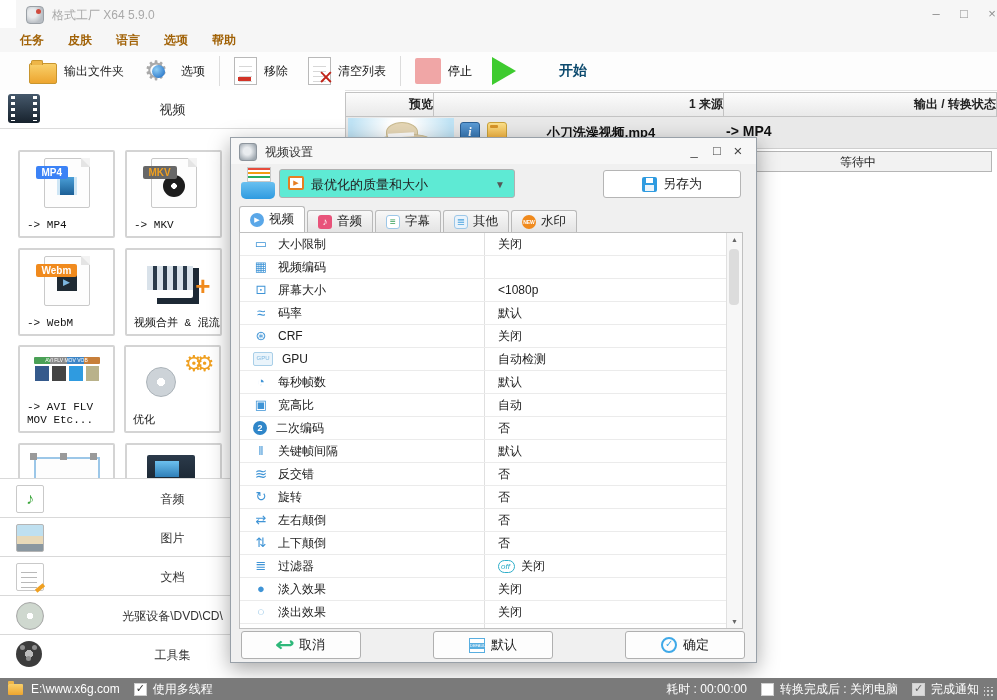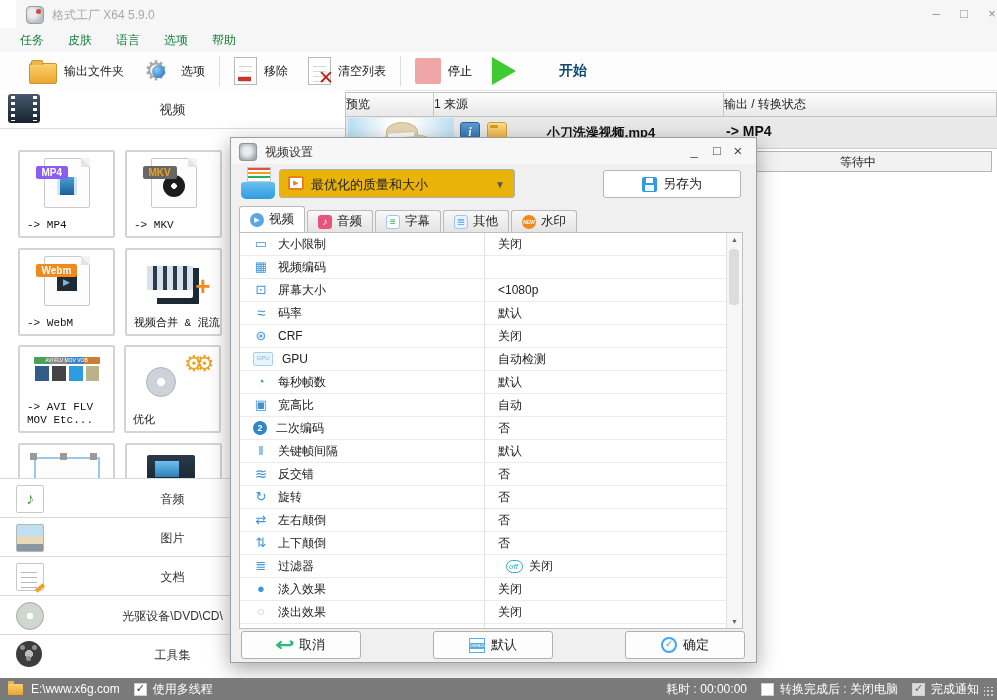--- a/index.html
+++ b/index.html
@@ -9,21 +9,21 @@
   
   #titlebar{position:absolute;left:0;top:0;width:997px;height:28px;background:#f6f6f6;margin-left:16px;}
   .app-icon{position:absolute;left:10px;top:6px;width:16px;height:16px;border-radius:4px;
             background:radial-gradient(circle at 35% 40%,#e8eaec 0 30%,#b9bec4 70%);border:1px solid #9aa0a6;}
   .app-icon::after{content:"";position:absolute;right:2px;top:2px;width:5px;height:5px;border-radius:50%;background:#d04b3e;}
   #titlebar .title{position:absolute;left:36px;top:7px;color:#a9a9a9;font-size:12px;}
   .winctl{position:absolute;top:5px;width:22px;height:18px;text-align:center;line-height:18px;color:#8f8f8f;font-size:13px;cursor:default;}
   #win-min{right:66px}#win-max{right:38px}#win-close{right:10px}
   
   #menubar{position:absolute;left:0;top:28px;width:997px;height:24px;background:#f6f6f6;display:flex;align-items:center;padding-left:8px;box-sizing:border-box;}
-  .menu-item{padding:3px 12px;color:#15803d;}
+  .menu-item{padding:3px 12px;color:#a16207;font-weight:bold;}
   
   #toolbar{position:absolute;left:0;top:52px;width:997px;height:38px;background:#fdfdfd;border-bottom:1px solid #e2e2e2;display:flex;align-items:center;padding-left:19px;}
   .tbtn{display:flex;align-items:center;gap:7px;padding:0 10px;height:34px;}
   .tsep{width:1px;height:30px;background:#dcdcdc;margin:0 4px;}
   .folder-icon{position:relative;width:26px;height:19px;background:linear-gradient(#f9d06a,#eda52f);border:1px solid #c8952e;border-radius:2px;margin-top:4px;}
   .folder-icon::before{content:"";position:absolute;left:1px;top:-4px;width:10px;height:4px;background:#eeb648;border:1px solid #c8952e;border-bottom:none;border-radius:2px 2px 0 0;}
   .options-icon{position:relative;width:30px;height:30px;}
   .options-icon::before{content:"⚙";position:absolute;left:0;top:0;font-size:27px;line-height:30px;color:#a9a9a9;}
   .options-icon::after{content:"";position:absolute;left:8px;top:9px;width:13px;height:13px;border-radius:50%;background:radial-gradient(circle at 35% 35%,#8ecdf5,#1565c0);}
   .doc-icon{position:relative;width:21px;height:26px;background:#fff;border:1px solid #b9b9b9;
@@ -45,21 +45,21 @@
   .tile{position:absolute;width:97px;height:88px;background:#fff;border:2px solid #d4d4d4;border-radius:2px;box-sizing:border-box;}
   .tile-label{position:absolute;left:7px;bottom:4px;font-family:"Liberation Mono","DejaVu Sans Mono",monospace;font-size:11px;color:#111;white-space:pre-line;line-height:13px;}
   .tile-icon{position:absolute;left:50%;top:6px;transform:translateX(-50%);}
   .mp4-file-icon,.mkv-file-icon,.webm-file-icon{width:44px;height:48px;background:#fdfdfd;border:1px solid #c9c9c9;border-radius:2px;}
   .mp4-file-icon::before,.mkv-file-icon::before,.webm-file-icon::before{content:"";position:absolute;right:-1px;top:-1px;width:0;height:0;border-left:9px solid #e4e4e4;border-top:9px solid #f3f3f3;}
   .mp4-file-icon::after{content:"";position:absolute;left:12px;top:18px;width:20px;height:18px;background:linear-gradient(#4a9fd8,#1c5f96);
       box-shadow:inset 3px 0 0 #cfe6f5, inset -3px 0 0 #cfe6f5;}
   .mkv-file-icon::after{content:"";position:absolute;left:11px;top:16px;width:22px;height:22px;border-radius:50%;
       background:radial-gradient(circle,#fff 0 18%,#1c1c1c 19% 100%);}
   .webm-file-icon::after{content:"▶";position:absolute;left:12px;top:16px;width:20px;height:18px;background:#1f2a33;color:#7db7e0;font-size:9px;line-height:18px;text-align:center;}
-  .file-badge{position:absolute;top:7px;left:-9px;padding:1px 6px;font-size:10px;font-weight:bold;color:#fff;background:#8b5cf6;border-radius:2px;z-index:2;}
+  .file-badge{position:absolute;top:7px;left:-9px;padding:1px 6px;font-size:10px;font-weight:bold;color:#fff;background:#3b82f6;border-radius:2px;z-index:2;}
   .mkv-file-icon .file-badge{background:#676767;color:#f0a020;}
   .webm-file-icon .file-badge{background:#f08a1d;}
   .video-merge-icon{width:58px;height:48px;}
   .video-merge-icon::before{content:"";position:absolute;left:2px;top:2px;width:46px;height:40px;
       background:linear-gradient(#2b3a4a,#16212c);box-shadow:8px 8px 0 -2px #1d2935;
       border-radius:2px;background-image:repeating-linear-gradient(90deg,#d9e2ea 0 6px,#2b3a4a 6px 10px);background-size:100% 24px;background-position:0 8px;background-repeat:no-repeat;}
   .video-merge-icon::after{content:"+";position:absolute;right:-8px;bottom:2px;color:#f08a1d;font-size:26px;font-weight:bold;}
   .multi-format-icon{width:66px;height:40px;}
   .multi-format-icon::before{content:"AVI FLV MOV VOB";position:absolute;left:0;top:4px;width:66px;font-size:5px;color:#fff;text-align:center;
       background:linear-gradient(90deg,#4aa056 0 16px,#8a8a8a 16px 33px,#3d85c6 33px 50px,#c77f3a 50px);height:7px;line-height:7px;border-radius:1px;}
@@ -82,21 +82,21 @@
   .picture-category-icon{border:1px solid #b5b5b5;border-radius:2px;background:linear-gradient(180deg,#bfe0f0 0 42%,#e8d9b8 42% 72%,#8a97a0 72%);}
   .document-category-icon{background:#fff;border:1px solid #c9c9c9;border-radius:2px;
       background-image:repeating-linear-gradient(#fff 0 4px,#b9b9b9 4px 5px);background-size:16px 20px;background-repeat:no-repeat;background-position:4px 4px;}
   .document-category-icon::after{content:"";position:absolute;right:-2px;bottom:0;width:10px;height:4px;background:#f0a020;transform:rotate(-40deg);}
   .disc-category-icon{border-radius:50%;background:radial-gradient(circle,#fff 0 18%,#cfd8cf 19% 65%,#9fb0a2 100%);border:1px solid #a8a8a8;}
   .toolkit-category-icon{border-radius:50%;background:radial-gradient(circle,#bdbdbd 0 22%,#3c3c3c 23% 100%);}
   .toolkit-category-icon::after{content:"";position:absolute;left:4px;top:4px;width:5px;height:5px;border-radius:50%;background:#8f8f8f;box-shadow:12px 0 0 #8f8f8f,6px 11px 0 #8f8f8f;}
   
   #queue{position:absolute;left:345px;top:92px;width:652px;height:80px;border-left:1px solid #c3c3c3;box-sizing:border-box;}
   #queue-header{display:flex;height:25px;background:linear-gradient(#fcfcfc,#e9e9e9);border:1px solid #c3c3c3;border-left:none;box-sizing:border-box;}
-  .qh-cell{font-weight:normal;font-size:12px;color:#222;text-align:left;line-height:23px;border-right:1px solid #c3c3c3;box-sizing:border-box;}
+  .qh-cell{font-weight:bold;font-size:12px;color:#222;text-align:right;line-height:23px;border-right:1px solid #c3c3c3;box-sizing:border-box;}
   .qh-cell:last-child{border-right:none;}
   #qh-preview{width:88px}#qh-source{width:290px}#qh-output{flex:1}
   #queue-row{position:relative;height:31px;background:#e9e9e9;border-bottom:1px solid #cfcfcf;}
   .thumb{position:absolute;left:2px;top:1px;width:106px;height:29px;overflow:hidden;background:radial-gradient(circle at 50% 45%,#ffffff 0 25%,#bfe3f5 90%);}
   .hat-brim{position:absolute;left:24px;top:16px;width:58px;height:16px;border-radius:50%;background:#ddccA6;background:#dfcfae;border:1px solid #cbbc92;transform:rotate(-4deg);}
   .hat-crown{position:absolute;left:38px;top:4px;width:30px;height:18px;border-radius:50% 50% 40% 40%;background:#e6d7b6;border:1px solid #cbbc92;}
   .hat-band{position:absolute;left:40px;top:15px;width:26px;height:4px;background:#fff;transform:rotate(-3deg);}
   .info-btn{position:absolute;left:114px;top:5px;width:20px;height:20px;border-radius:3px;border:1px solid #2a5f94;
       background:linear-gradient(#5b9bd5,#2f6da8);color:#fff;font-family:"Liberation Serif",serif;font-style:italic;font-weight:bold;text-align:center;line-height:19px;font-size:12px;box-sizing:border-box;}
   .info-btn::after{content:"i";}
@@ -112,21 +112,21 @@
       box-shadow:0 6px 20px rgba(0,0,0,0.35);box-sizing:border-box;}
   #dlg-titlebar{position:absolute;left:0;top:0;width:100%;height:26px;background:#f7f7f7;}
   .dlg-icon{position:absolute;left:8px;top:5px;width:16px;height:16px;border-radius:3px;background:radial-gradient(circle at 45% 45%,#e9ecef 0 30%,#9fa8b0 80%);border:1px solid #8d959d;}
   #dlg-titlebar .dlg-title{position:absolute;left:34px;top:6px;color:#333;}
   .dlgctl{position:absolute;top:4px;width:20px;height:18px;text-align:center;line-height:17px;color:#444;font-size:13px;}
   #dlg-min{right:52px}#dlg-max{right:29px}#dlg-close{right:8px;font-size:15px;}
   .tray-icon{position:absolute;left:10px;top:29px;width:34px;height:32px;}
   .tray-icon::before{content:"";position:absolute;left:6px;top:0;width:22px;height:13px;background:
       linear-gradient(#e74c3c 0 2px,#fff 2px 4px,#f39c12 4px 6px,#fff 6px 8px,#27ae60 8px 10px,#fff 10px);border:1px solid #c9c9c9;}
   .tray-icon::after{content:"";position:absolute;left:0;bottom:0;width:34px;height:17px;border-radius:3px 3px 5px 5px;background:linear-gradient(#69c0f0,#2f9be0);}
-  #preset-select{position:absolute;left:48px;top:31px;width:236px;height:29px;background:#eab308;border:1px solid #b0b0b0;border-radius:3px;box-sizing:border-box;}
+  #preset-select{position:absolute;left:48px;top:31px;width:236px;height:29px;background:#5eead4;border:1px solid #b0b0b0;border-radius:3px;box-sizing:border-box;}
   .preset-film-icon{position:absolute;left:8px;top:6px;width:16px;height:14px;border:2px solid #e67e22;border-radius:2px;background:#fff;box-sizing:border-box;text-align:center;}
   .preset-film-icon::after{content:"▶";color:#e67e22;font-size:7px;line-height:10px;display:block;}
   #preset-select .preset-text{position:absolute;left:31px;top:6px;font-size:13px;color:#222;}
   .caret{position:absolute;right:9px;top:9px;color:#555;font-size:10px;}
   #btn-saveas{position:absolute;left:372px;top:32px;width:138px;height:28px;background:#fff;border:1px solid #b5b5b5;border-radius:3px;
       display:flex;align-items:center;justify-content:center;gap:6px;box-sizing:border-box;font-size:13px;}
   .floppy-icon{position:relative;width:15px;height:15px;background:#2f9be0;border-radius:2px;}
   .floppy-icon::before{content:"";position:absolute;left:4px;top:1px;width:7px;height:5px;background:#fff;}
   .floppy-icon::after{content:"";position:absolute;left:3px;bottom:1px;width:9px;height:6px;background:#eaf4fb;}
   #dlg-tabs{position:absolute;left:8px;top:69px;height:25px;display:flex;align-items:flex-end;}
@@ -143,21 +143,21 @@
   .srow{display:flex;height:22px;border-bottom:1px solid #ebebeb;}
   .s-left{width:245px;display:flex;align-items:center;gap:9px;padding-left:13px;border-right:1px solid #e0e0e0;box-sizing:border-box;}
   .s-right{flex:1;display:flex;align-items:center;padding-left:13px;color:#222;}
   .ricon{display:inline-block;width:16px;text-align:center;color:#3f94d6;font-size:13px;line-height:16px;}
   [data-name="gpu-icon"]{font-size:6px;color:#7db7e0;border:1px solid #a9cfe8;border-radius:2px;background:#eaf4fb;line-height:10px;height:12px;width:18px;}
   [data-name="two-pass-icon"]{background:#2f86c9;color:#fff;border-radius:50%;width:14px;height:14px;line-height:14px;font-size:9px;font-weight:bold;}
   [data-name="fade-out-icon"]{color:#9fcbe8;}
   [data-name="stabilize-icon"]{color:#e05c5c;font-weight:bold;}
   [data-name="waves-icon"],[data-name="deinterlace-icon"]{font-size:15px;}
   .off-badge{display:inline-block;min-width:17px;height:13px;line-height:11px;border:1px solid #2eaec9;color:#2eaec9;
-      border-radius:8px;font-size:8px;font-style:italic;text-align:left;margin-right:6px;padding:0 2px;box-sizing:border-box;margin-left:8px;}
+      border-radius:8px;font-size:8px;font-style:italic;text-align:left;margin-right:6px;padding:0 2px;box-sizing:border-box;}
   #vscroll{position:absolute;right:0;top:0;bottom:0;width:15px;background:#f7f7f7;border-left:1px solid #e0e0e0;}
   .scroll-arrow{position:absolute;left:0;width:15px;text-align:center;color:#666;font-size:7px;}
   #scroll-up{top:3px}#scroll-down{bottom:3px}
   #scroll-thumb{position:absolute;left:2px;top:16px;width:10px;height:56px;background:#dcdcdc;border-radius:4px;}
   #dlg-footer{position:absolute;left:0;top:493px;width:100%;height:30px;}
   .dlg-btn{position:absolute;height:28px;width:120px;background:#fdfdfd;border:1px solid #b0b0b0;border-radius:3px;
       display:flex;align-items:center;justify-content:center;gap:6px;box-sizing:border-box;font-size:13px;}
   #btn-cancel{left:10px}#btn-default{left:202px}#btn-ok{left:394px}
   .cancel-icon{color:#2eb87a;font-size:19px;font-weight:bold;line-height:16px;transform:scaleX(1.25);}
   .default-icon{position:relative;width:16px;height:15px;background:#fff;border:1px solid #58aee0;box-sizing:border-box;}

